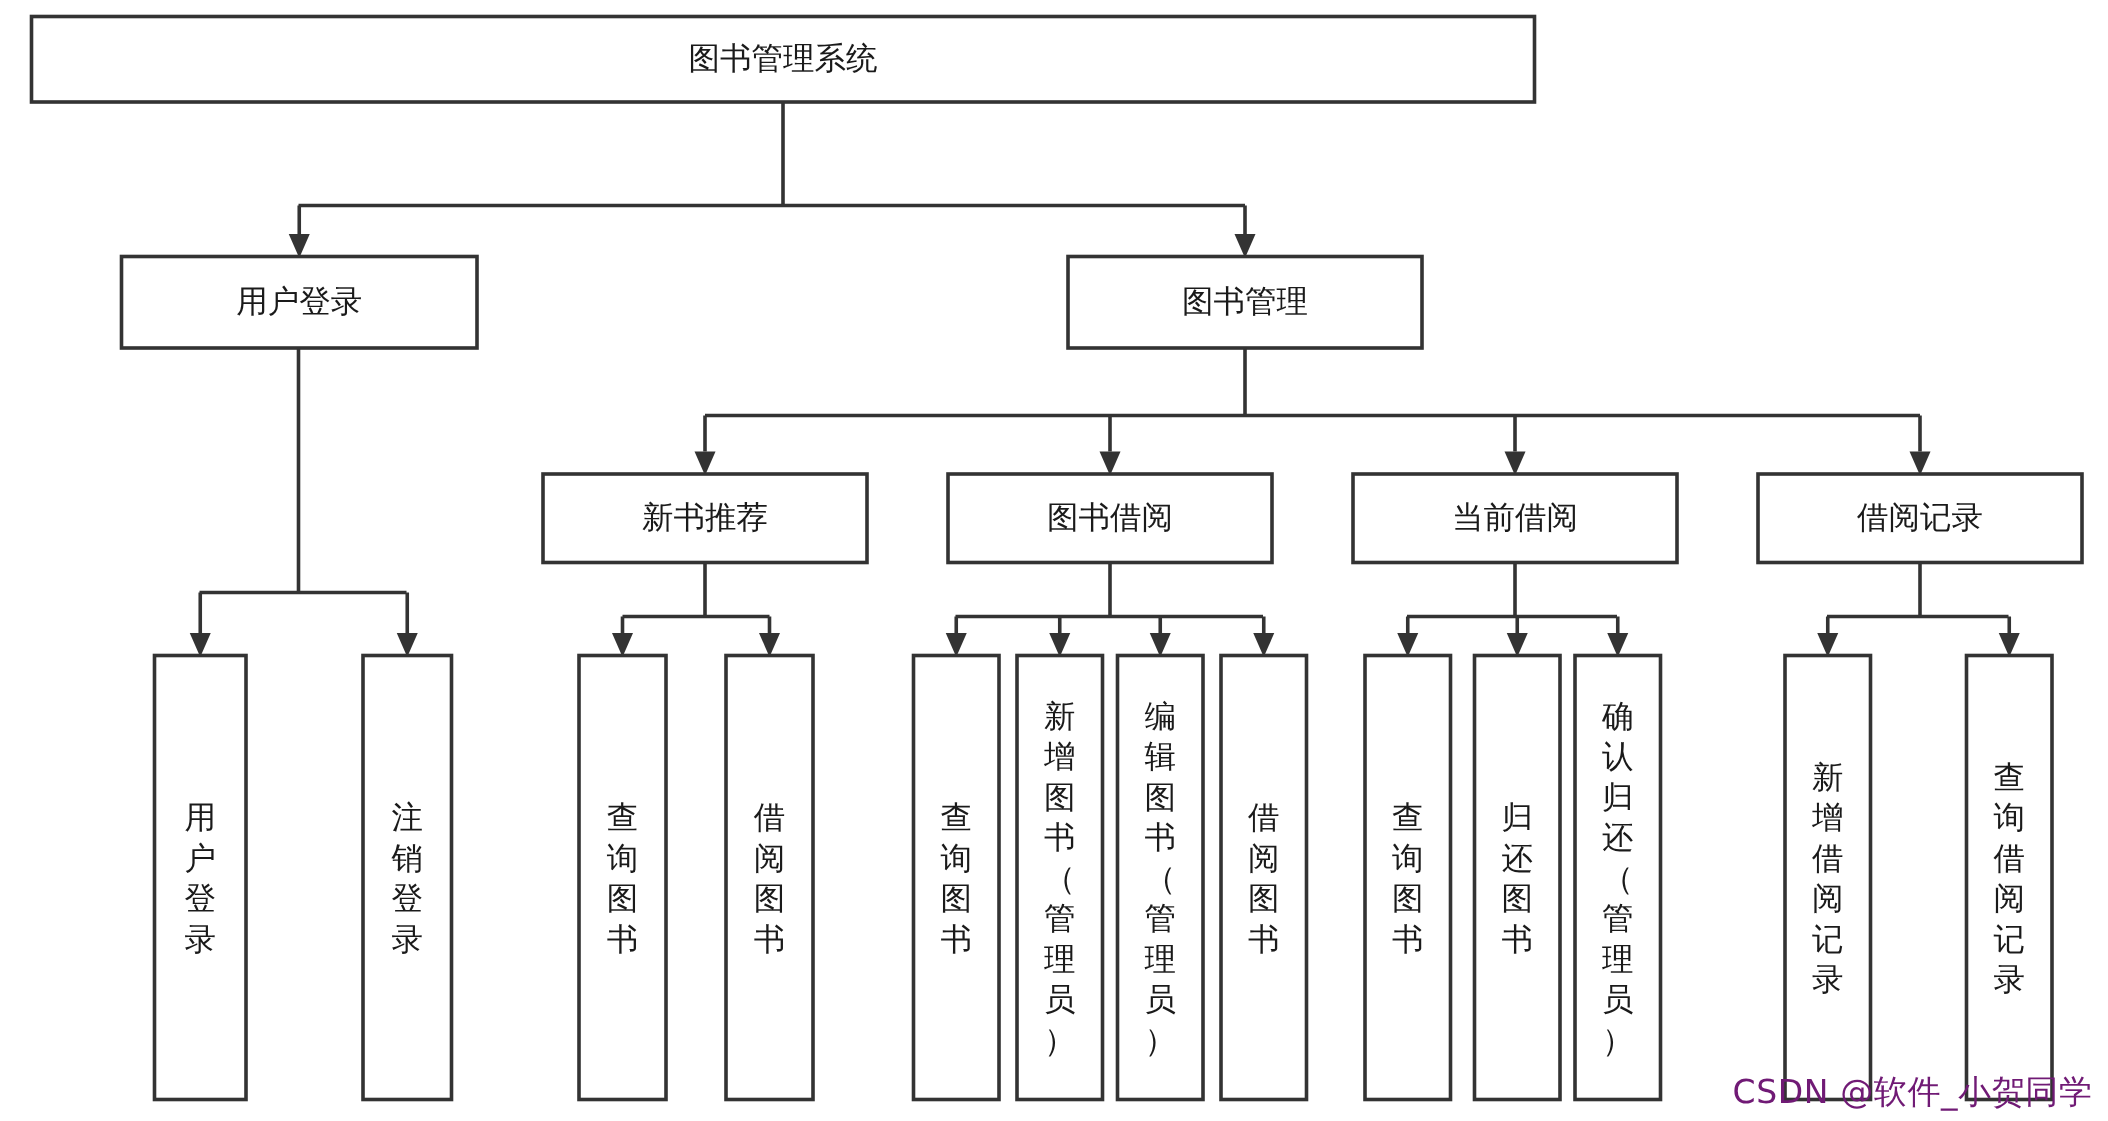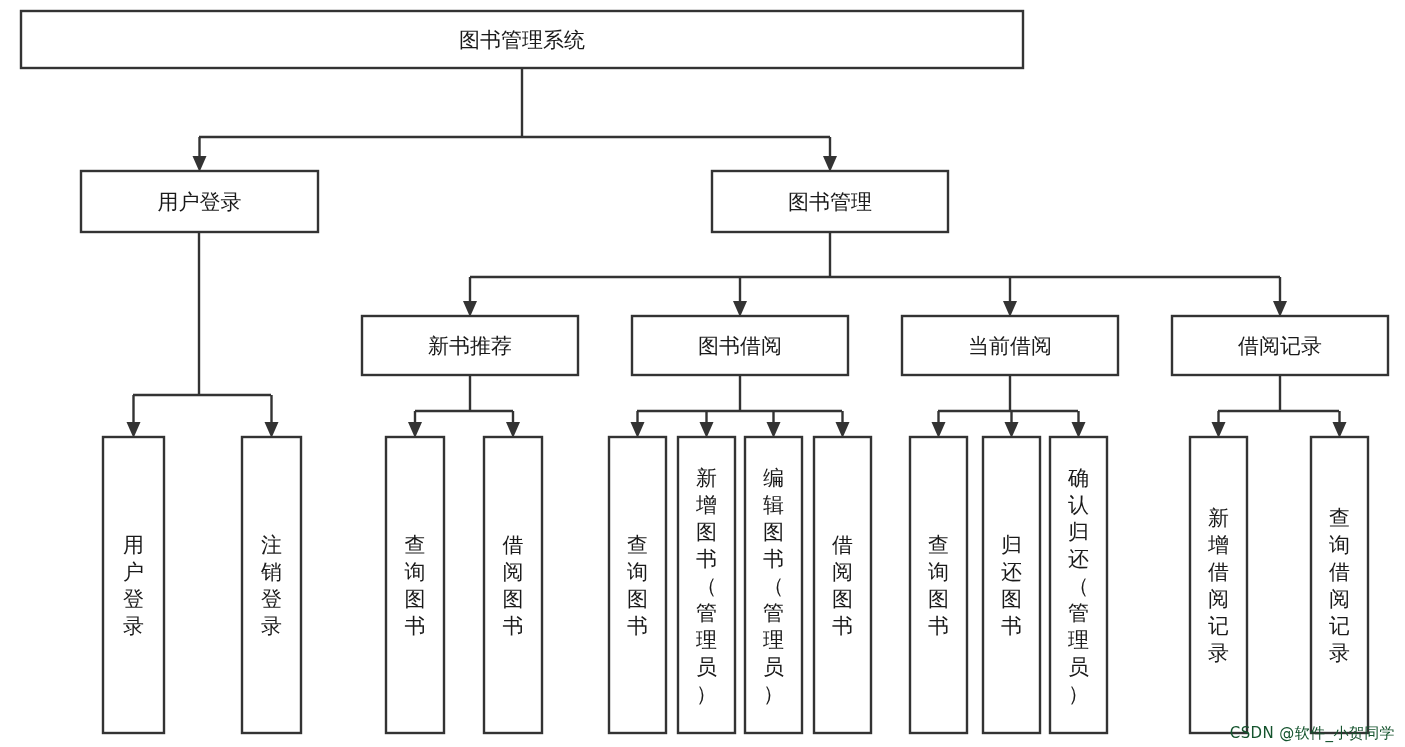--- a/index.html
+++ b/index.html
@@ -51,22 +51,22 @@
     font-family: "DejaVu Sans", "Liberation Sans", sans-serif;
     font-size: 21px;
     fill: #1a1a1a;
     text-anchor: middle;
   }
   .watermark-text {
     position: absolute;
     right: 10px;
     bottom: 4px;
     font-family: "DejaVu Sans", "Liberation Sans", sans-serif;
-    font-size: 15px;
-    color: #14532d;
+    font-size: 22px;
+    color: #701a75;
     white-space: nowrap;
     letter-spacing: 0.4px;
     user-select: none;
   }
 </style>
 </head>
 <body>
 
 <div id="diagram-root">
 

